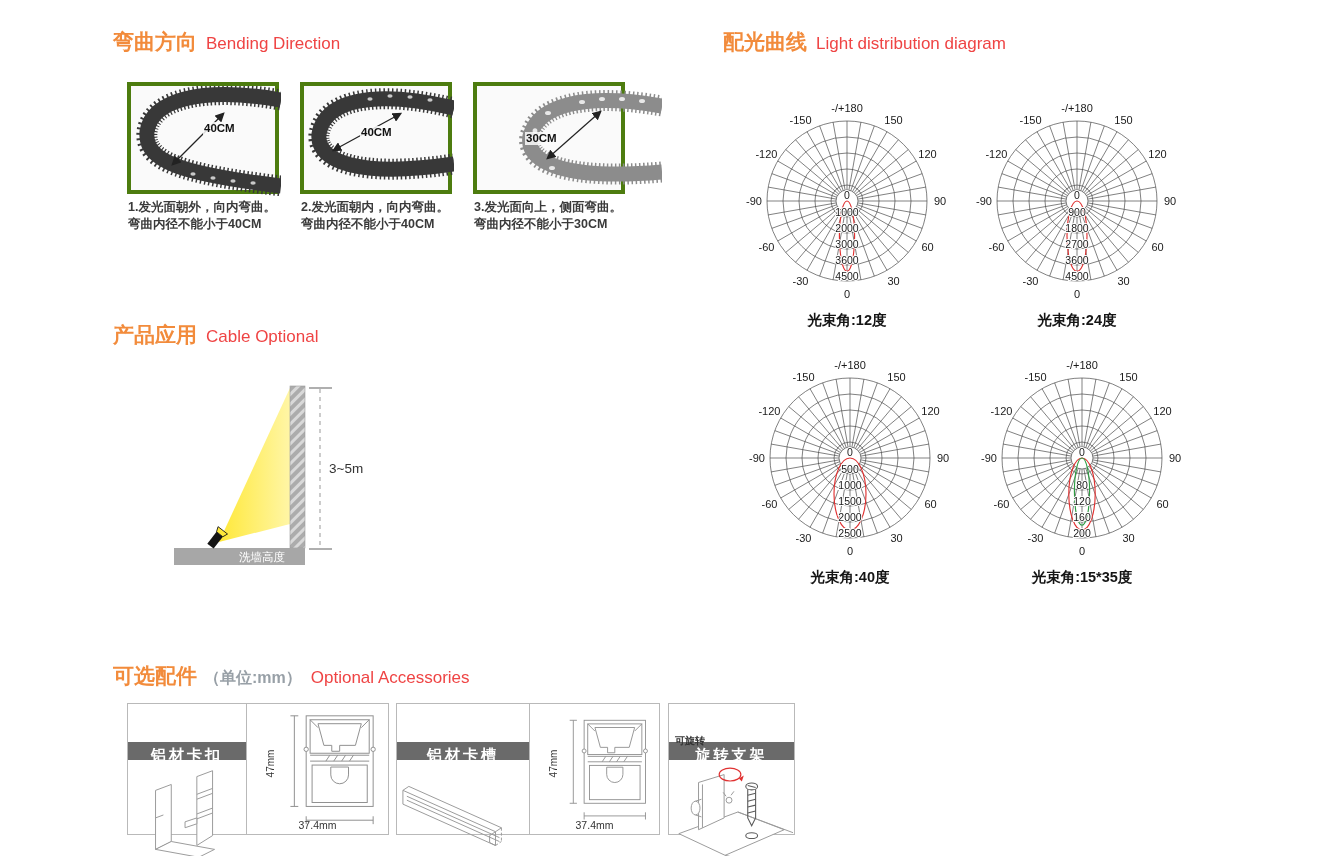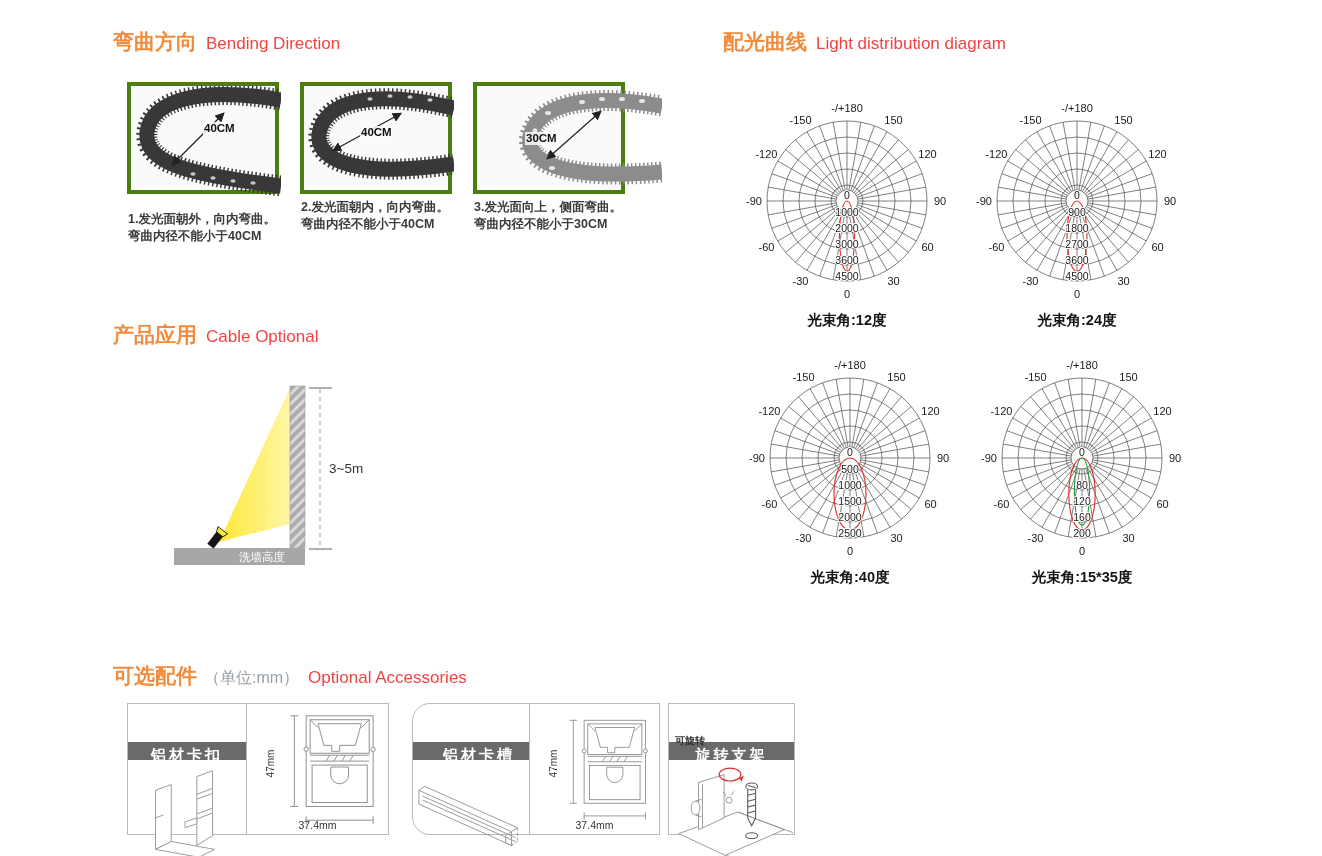--- a/index.html
+++ b/index.html
@@ -1,21 +1,21 @@
 <!DOCTYPE html>
 <html><head>
 <meta charset="utf-8">
 <style>
   html,body{margin:0;padding:0;background:#ffffff;}
   body{font-family:"Liberation Sans","DejaVu Sans",sans-serif;}
   .page{position:relative;width:1322px;height:856px;background:#ffffff;overflow:hidden;}
 
   .sec-title{position:absolute;font-size:21px;font-weight:700;color:#F28B3B;white-space:nowrap;}
   .sec-title .en{font-size:17px;font-weight:400;color:#ef4444;margin-left:9px;}
-  .sec-title .unit{font-size:16px;font-weight:400;color:#98A0A7;margin-left:7px;}
+  .sec-title .unit{font-size:16px;font-weight:700;color:#98A0A7;margin-left:7px;}
 
   .bend-card{position:absolute;width:152px;height:112px;border:4px solid #4d7c0f;background:#fafafa;box-sizing:border-box;}
   .bend-dim{position:absolute;font-size:11.5px;font-weight:700;color:#111;background:rgba(250,250,250,.85);padding:0 1px;line-height:13px;}
   .bend-caption{position:absolute;width:176px;font-size:12.5px;font-weight:700;color:#3a3a3a;line-height:17px;}
 
   .chart{position:absolute;width:220px;}
   .chart-caption{margin-top:1px;text-align:center;font-size:14.5px;font-weight:700;color:#151515;}
 
   .wall-diagram{position:absolute;left:162px;top:372px;width:240px;height:200px;}
 
@@ -45,21 +45,21 @@
       <path d="M150,14 C70,0 20,14 16,46 C13,76 52,88 150,100" fill="none" stroke="#383838" stroke-width="21" stroke-dasharray="1.5,2.6"></path>
       <path d="M150,14 C70,0 20,14 16,46 C13,76 52,88 150,100" fill="none" stroke="#383838" stroke-width="15"></path>
       <ellipse cx="62" cy="88" rx="2.6" ry="1.8" fill="#c9c9c9"></ellipse>
       <ellipse cx="82" cy="92" rx="2.6" ry="1.8" fill="#c9c9c9"></ellipse>
       <ellipse cx="102" cy="95" rx="2.6" ry="1.8" fill="#c9c9c9"></ellipse>
       <ellipse cx="122" cy="97" rx="2.6" ry="1.8" fill="#c9c9c9"></ellipse>
       <line x1="42" y1="78" x2="92" y2="28" stroke="#222" stroke-width="1.2" marker-start="url(#a1)" marker-end="url(#a1)"></line>
     </svg>
     <span class="bend-dim" style="left:72px;top:36px;">40CM</span>
   </div>
-  <div class="bend-caption" style="left:128px;top:211px;">
+  <div class="bend-caption" style="left:128px;top:199px;">
     <div>1.发光面朝外，向内弯曲。</div>
     <div>弯曲内径不能小于40CM</div>
   </div>
 
   <div class="bend-card" style="left:300px;top:82px;">
     <svg width="150" height="110" viewBox="0 0 150 110">
       <defs>
         <marker id="a2" markerWidth="8" markerHeight="8" refX="6" refY="4" orient="auto-start-reverse">
             <path d="M0,0 L8,4 L0,8 z" fill="#222"></path>
           </marker>
@@ -450,21 +450,21 @@
           <line x1="44" y1="104" x2="52" y2="104"></line>
         <line x1="60" y1="118" x2="128" y2="118"></line>
         <line x1="60" y1="114" x2="60" y2="122"></line>
           <line x1="128" y1="114" x2="128" y2="122"></line>
       </g>
     </svg>
     <span class="rot-label">47mm</span>
     <span class="h-label">37.4mm</span>
   </div>
 
-  <div class="acc-box" style="left:412px;width:134px;border-radius:18px;">
+  <div class="acc-box" style="left:396px;width:134px;">
     <div class="acc-header">铝材卡槽</div>
     <svg width="132" height="105" viewBox="0 0 134 105">
       <g fill="none" stroke="#9a9a9a" stroke-width="1">
         <line x1="6" y1="30" x2="100" y2="72"></line>
         <line x1="12" y1="26" x2="106" y2="68"></line>
         <line x1="6" y1="44" x2="100" y2="86"></line>
         <line x1="6" y1="30" x2="6" y2="44"></line>
         <line x1="6" y1="30" x2="12" y2="26"></line>
         <line x1="10" y1="36" x2="104" y2="78"></line>
         <line x1="10" y1="40" x2="104" y2="82"></line>

